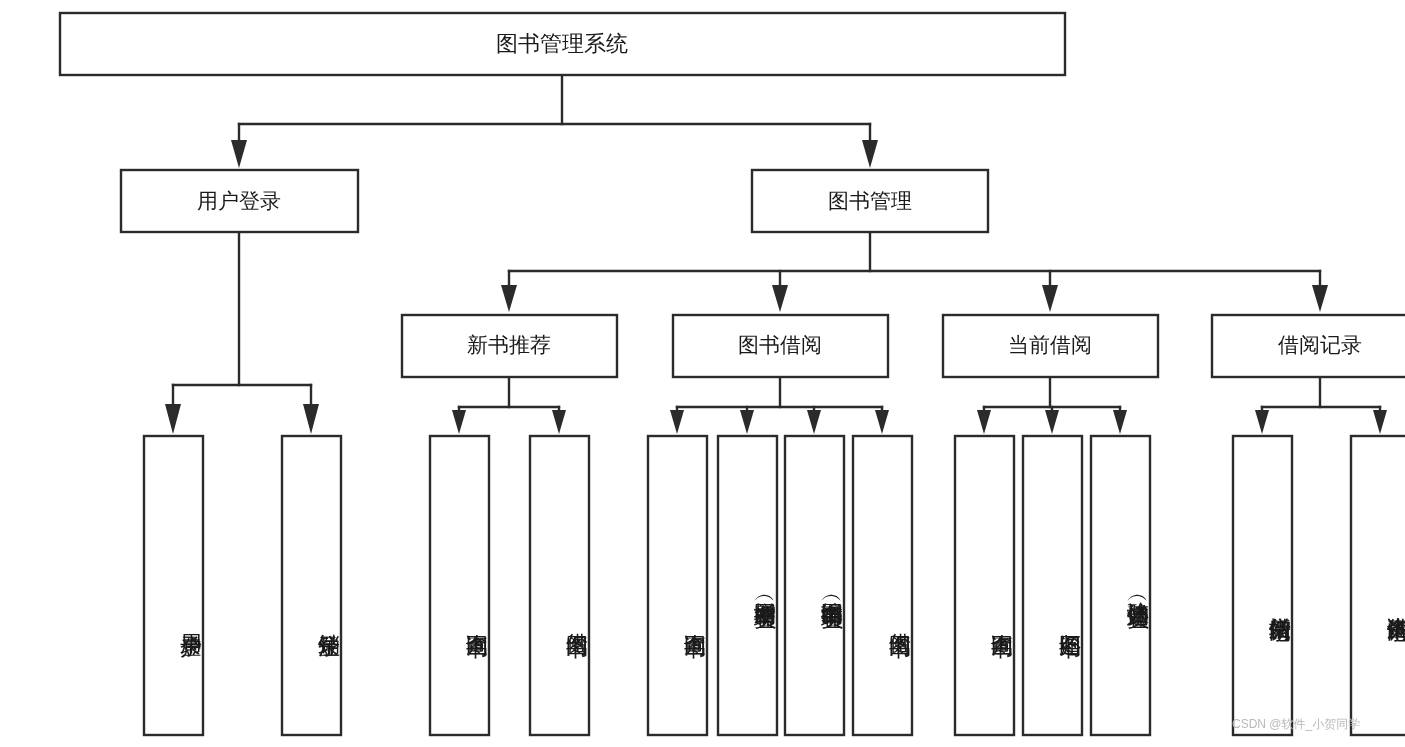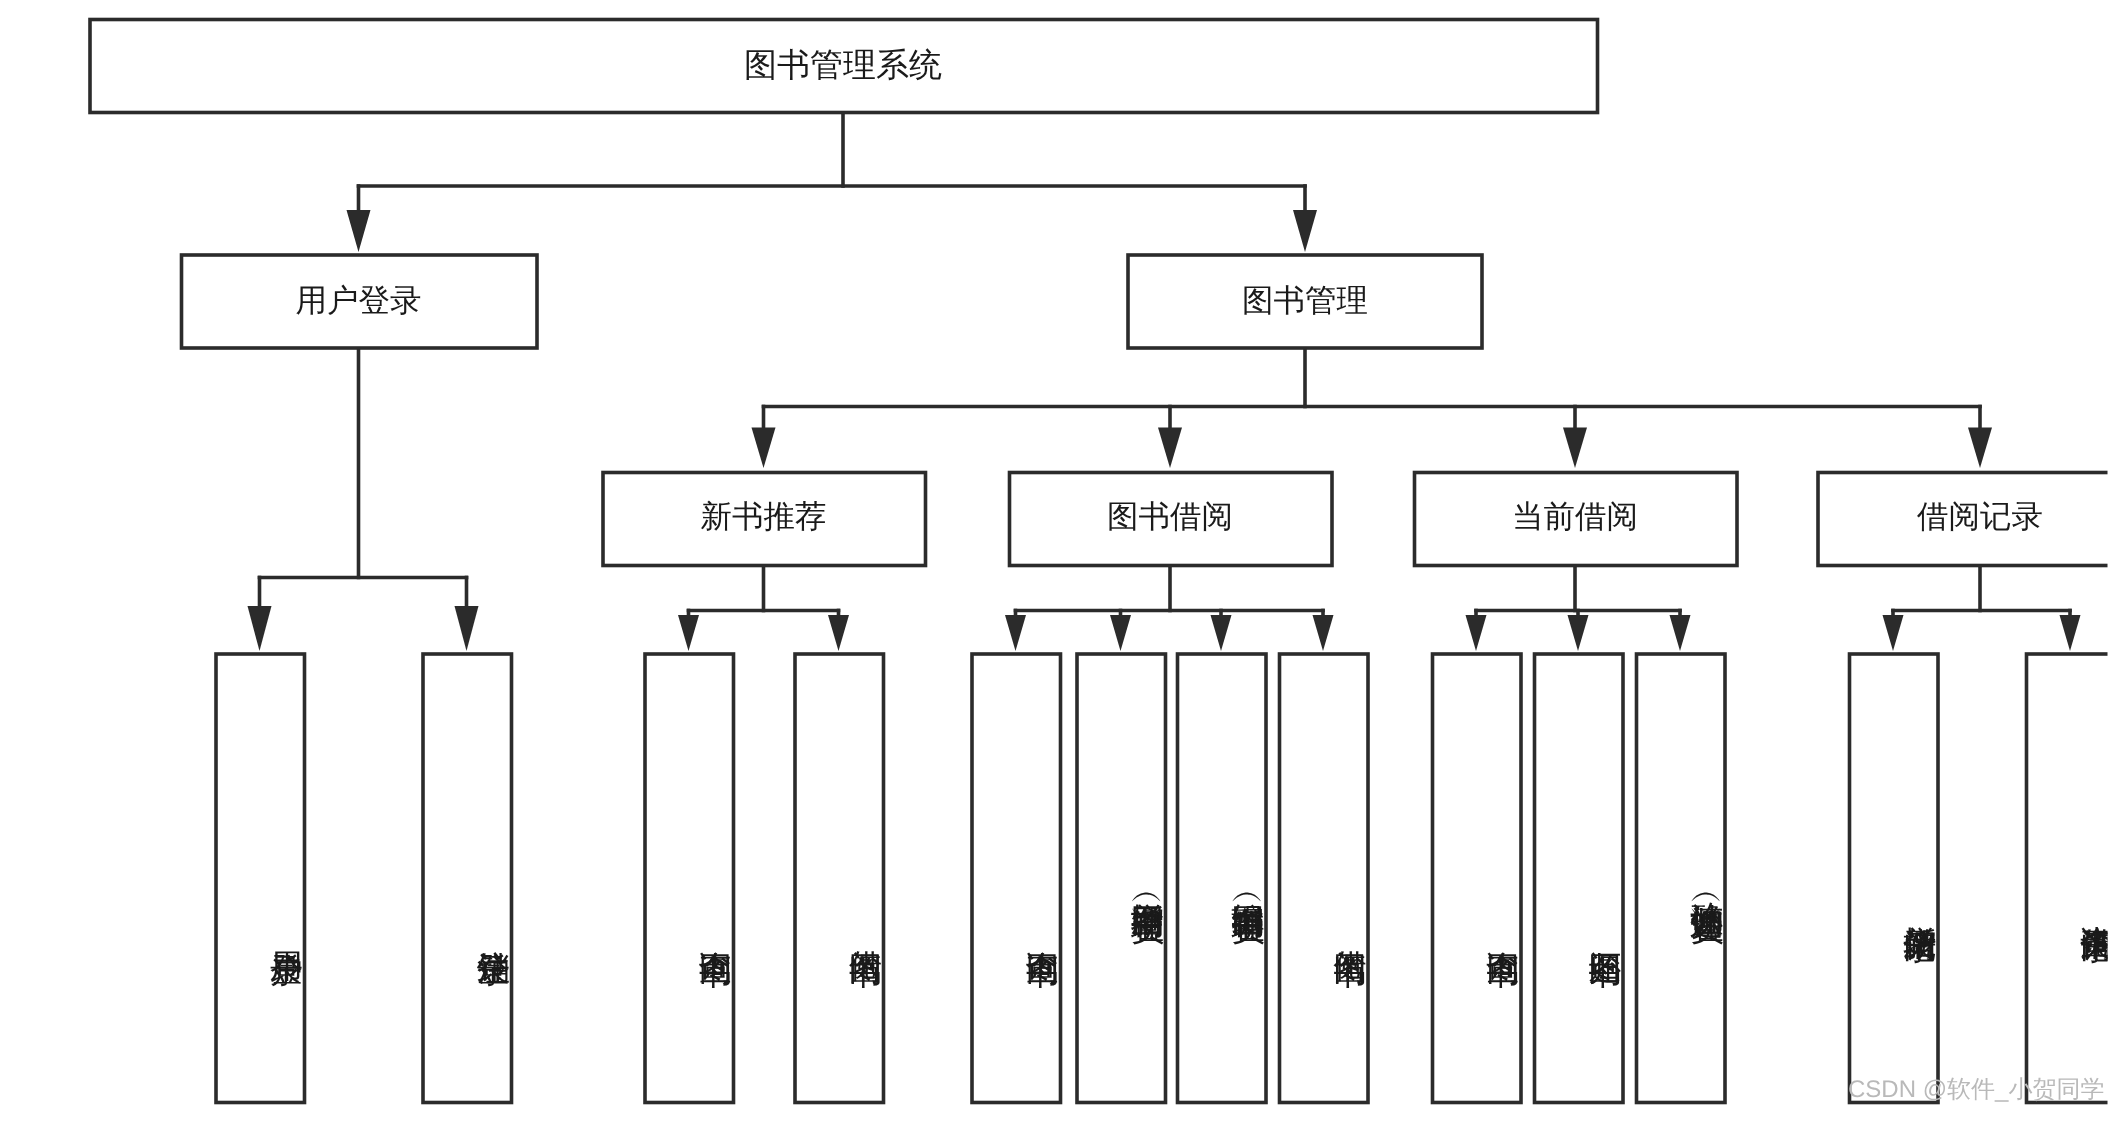--- a/index.html
+++ b/index.html
@@ -67,21 +67,21 @@
     letter-spacing: 1px;
     display: flex;
     align-items: flex-start;
     justify-content: center;
     white-space: nowrap;
     pointer-events: none;
   }
   .watermark {
     position: absolute;
     font-family: "Liberation Sans", "DejaVu Sans", sans-serif;
-    font-size: 16px;
+    font-size: 12px;
     color: #b9b9b9;
     white-space: nowrap;
     pointer-events: none;
   }
 </style>
 </head>
 <body>
 
 <div id="diagram-root">
 

